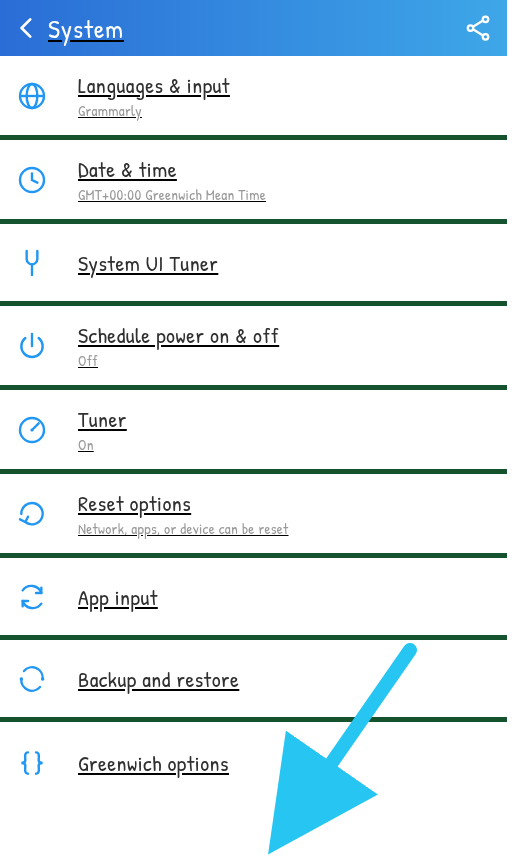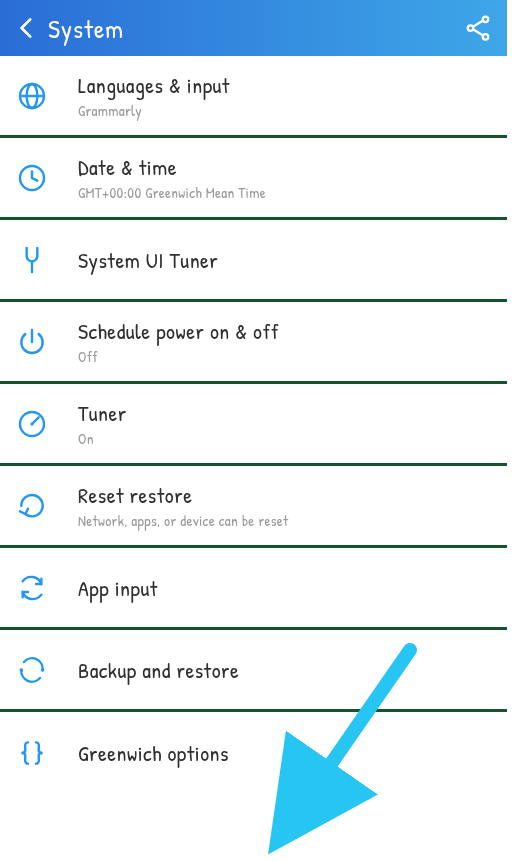--- a/index.html
+++ b/index.html
@@ -8,40 +8,41 @@
     height: 861px;
     overflow: hidden;
     font-family: "Comic Sans MS", "Patrick Hand", cursive, sans-serif;
     background: #fff;
   }
   .screen {
     width: 507px;
     height: 710px;
     background: #fff;
     position: relative;
+    text-decoration: underline;
   }
   .header {
     height: 56px;
     background: linear-gradient(90deg, #2a6dd6 0%, #3ea7e8 100%);
     display: flex;
     align-items: center;
     color: #fff;
     padding: 0 14px;
   }
   .header .back { width: 26px; height: 26px; display:flex; align-items:center; justify-content:center; }
   .header .title { font-size: 26px; margin-left: 8px; letter-spacing: 1px; font-weight: 500; }
   .header .spacer { flex: 1; }
   .header .share { width: 30px; height: 30px; display:flex; align-items:center; justify-content:center; }
   .list { }
   .row {
     display: flex;
     align-items: center;
     min-height: 82px;
     padding: 14px 14px 14px 14px;
-    border-bottom: 3px solid #14532d;
+    border-bottom: 5px solid #14532d;
   }
   .row .icon-wrap {
     width: 56px;
     display: flex;
     align-items: center;
     justify-content: flex-start;
     padding-left: 2px;
   }
   .row .icon-wrap svg { width: 32px; height: 32px; }
   .row .text-wrap {
@@ -161,21 +162,21 @@
     </div>
 
     <div class="row">
       <div class="icon-wrap">
         <svg viewBox="0 0 24 24">
           <path d="M4 12 A8 8 0 1 1 7 18" fill="none" stroke="#2196f3" stroke-width="1.8" stroke-linecap="round"></path>
           <path d="M3 16 L7 18 L9 14" fill="none" stroke="#2196f3" stroke-width="1.8" stroke-linecap="round" stroke-linejoin="round"></path>
         </svg>
       </div>
       <div class="text-wrap">
-        <div class="title-text">Reset restore</div>
+        <div class="title-text">Reset options</div>
         <div class="sub-text">Network, apps, or device can be reset</div>
       </div>
     </div>
 
     <div class="row">
       <div class="icon-wrap">
         <svg viewBox="0 0 24 24">
           <path d="M5 7 A8 8 0 0 1 19 9" fill="none" stroke="#2196f3" stroke-width="1.8" stroke-linecap="round"></path>
           <path d="M19 17 A8 8 0 0 1 5 15" fill="none" stroke="#2196f3" stroke-width="1.8" stroke-linecap="round"></path>
           <path d="M19 5 L19 9 L15 9" fill="none" stroke="#2196f3" stroke-width="1.8" stroke-linecap="round" stroke-linejoin="round"></path>

